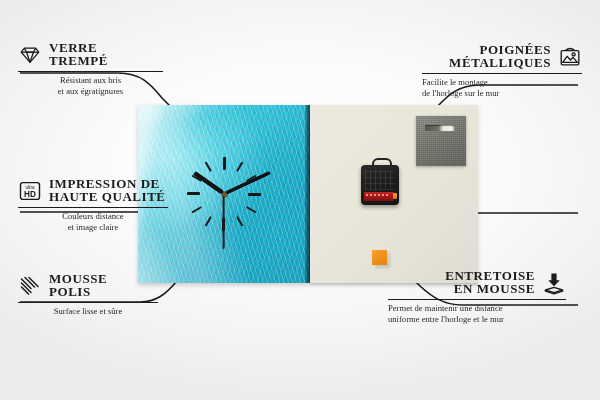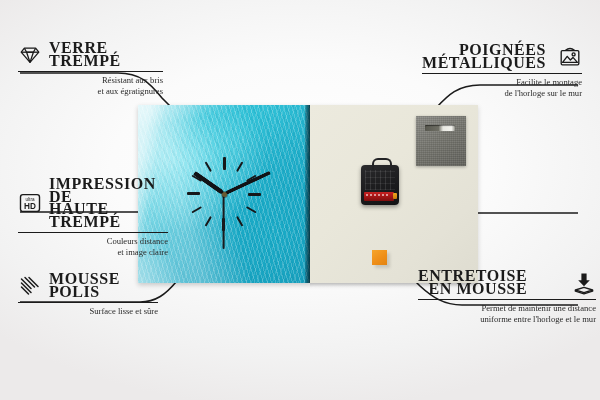--- a/index.html
+++ b/index.html
@@ -86,29 +86,29 @@
   .mech .batt .lbl{position:absolute;left:2px;top:2px;right:4px;height:2px;
     background:repeating-linear-gradient(90deg,rgba(255,255,255,.55) 0 2px,rgba(255,255,255,0) 2px 4px);}
 
   .spacer{position:absolute;left:62px;bottom:18px;width:15px;height:15px;
     background:linear-gradient(145deg,#f7a52a 0%,#ef8f18 55%,#e38410 100%);
     box-shadow:3px 3px 3px rgba(0,0,0,.13);}
 
   
   .callout{position:absolute;}
   .callout .head{display:flex;align-items:center;gap:7px;}
-  .callout .title{font-weight:bold;font-size:16px;letter-spacing:.55px;color:#1b1b1b;line-height:12.5px;}
+  .callout .title{font-weight:bold;font-size:13px;letter-spacing:.55px;color:#1b1b1b;line-height:12.5px;}
   .callout .rule{height:1.4px;background:#1b1b1b;margin:4px 0 3px;}
   .callout .desc{font-size:8.6px;line-height:10.6px;color:#2a2a2a;}
   .left .head{justify-content:flex-start;}
   .left .title{text-align:left;}
-  .left .desc{text-align:right;}
-  .right .head{justify-content:space-between;}
+  .left .desc{text-align:center;}
+  .right .head{justify-content:flex-end;}
   .right .title{text-align:right;}
-  .right .desc{text-align:right;}
+  .right .desc{text-align:left;}
   .ico{flex:0 0 auto;width:24px;height:24px;display:block;}
 
   svg.leaders{position:absolute;inset:0;width:600px;height:400px;pointer-events:none;}
 </style>
 </head>
 <body>
 
 <div class="stage">
 
   <svg class="leaders" viewBox="0 0 600 400">
@@ -219,21 +219,21 @@
 
   <div class="callout left" style="left:18px;top:178px;width:150px;">
     <div class="head">
       <svg class="ico" viewBox="0 0 24 24">
         <rect x="2.5" y="3.6" width="19" height="16.8" rx="2.4" fill="none" stroke="#1b1b1b" stroke-width="1.4"></rect>
         <text x="12" y="10.4" text-anchor="middle" font-family="Liberation Sans, sans-serif" font-size="4.6" fill="#1b1b1b">ultra</text>
         <text x="12" y="17.6" text-anchor="middle" font-family="Liberation Sans, sans-serif" font-size="8.2" font-weight="bold" fill="#1b1b1b">HD</text>
       </svg>
       <div class="title">
         <span>IMPRESSION DE</span><br>
-        <span>HAUTE TREMPÉ</span>
+        <span>HAUTE QUALITÉ</span>
       </div>
     </div>
     <div class="rule"></div>
     <div class="desc">
       <span>Couleurs distance</span><br>
       <span>et image claire</span>
     </div>
   </div>
 
   <div class="callout left" style="left:18px;top:273px;width:140px;">
@@ -274,21 +274,21 @@
       </svg>
     </div>
     <div class="rule"></div>
     <div class="desc">
       <span>Facilite le montage</span><br>
       <span>de l'horloge sur le mur</span>
     </div>
   </div>
 
 
-  <div class="callout right" style="right:4px;top:270px;width:178px;">
+  <div class="callout right" style="right:34px;top:270px;width:178px;">
     <div class="head">
       <div class="title">
         <span>ENTRETOISE</span><br>
         <span>EN MOUSSE</span>
       </div>
       <svg class="ico" viewBox="0 0 24 24">
         <g fill="none" stroke="#1b1b1b" stroke-width="1.35" stroke-linejoin="round">
           <path d="M9.4 2.6 h5.2 v6.6 h3.2 L12 15.2 L6.2 9.2 h3.2 Z" fill="#1b1b1b" stroke="none"></path>
           <path d="M12 16.4 L3.4 19 L12 21.6 L20.6 19 Z"></path>
           <path d="M3.4 19 v1.2 L12 22.8 L20.6 20.2 V19"></path>

